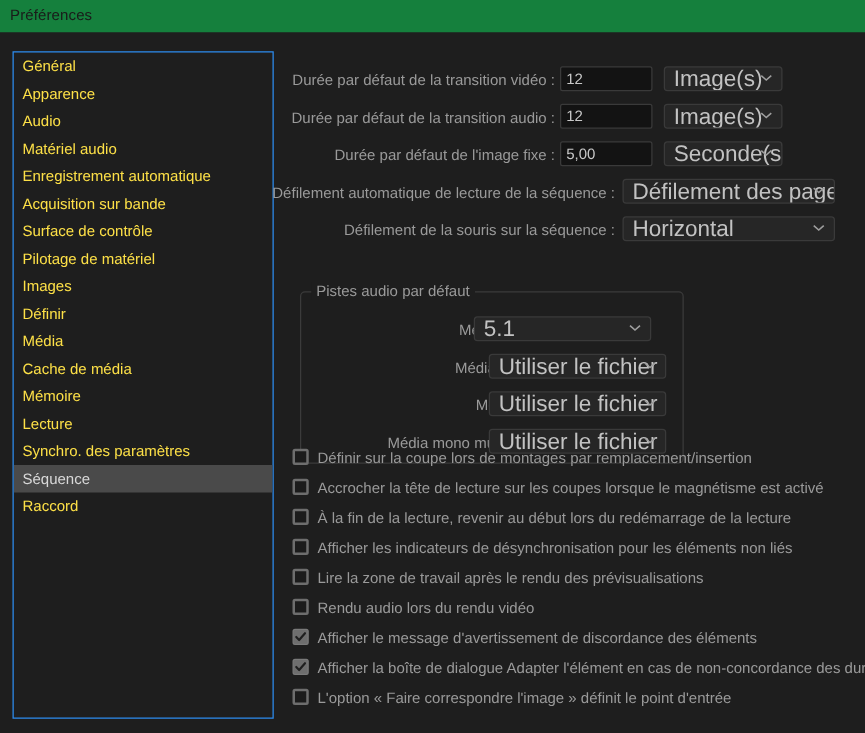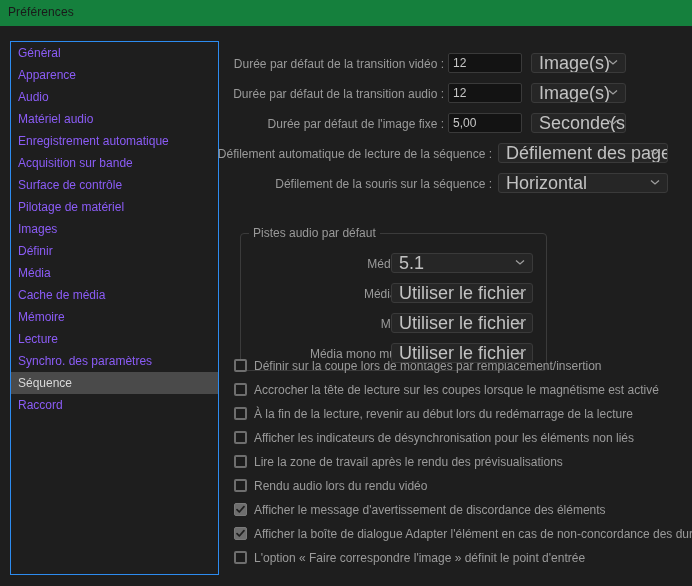--- a/index.html
+++ b/index.html
@@ -52,21 +52,21 @@
     background: #1e1e1e;
     border: 1px solid #2d8cf0;
     box-sizing: border-box;
     overflow: hidden;
   }
   .side-item {
     height: 22px;
     line-height: 22px;
     padding-left: 7px;
     font-size: 12px;
-    color: #8b5cf6;
+    color: #fde047;
     white-space: nowrap;
     box-sizing: border-box;
   }
   .side-item.selected {
     background: #4a4a4a;
     color: #d8d8d8;
   }
 
   
   #rightpane {
@@ -330,21 +330,21 @@
         </div>
         <div class="cb-row" style="top: 521px;">
           <span class="cb-box unchecked"></span>
           <span class="cb-label">L'option « Faire correspondre l'image » définit le point d'entrée</span>
         </div>
       </div>
 
   <div class="form-row" style="left: 0px; top: 227px; width: 212px;">
         <span class="form-label">Média mono :</span>
       </div>
-      <div class="combo" style="left: 163px; top: 227px; width: 142px;"><span>5.1</span><span class="chev">
+      <div class="combo" style="left: 151px; top: 227px; width: 142px;"><span>5.1</span><span class="chev">
           <svg width="10" height="7" viewBox="0 0 10 7">
             <path d="M1 1.5 L5 5 L9 1.5" fill="none" stroke="#9e9e9e" stroke-width="1.3"></path>
           </svg>
         </span></div>
       <div class="form-row" style="left: 0px; top: 257px; width: 212px;">
         <span class="form-label">Média stéréo :</span>
       </div>
       <div class="combo" style="left: 163px; top: 257px; width: 142px;"><span>Utiliser le fichier</span><span class="chev">
           <svg width="10" height="7" viewBox="0 0 10 7">
             <path d="M1 1.5 L5 5 L9 1.5" fill="none" stroke="#9e9e9e" stroke-width="1.3"></path>

